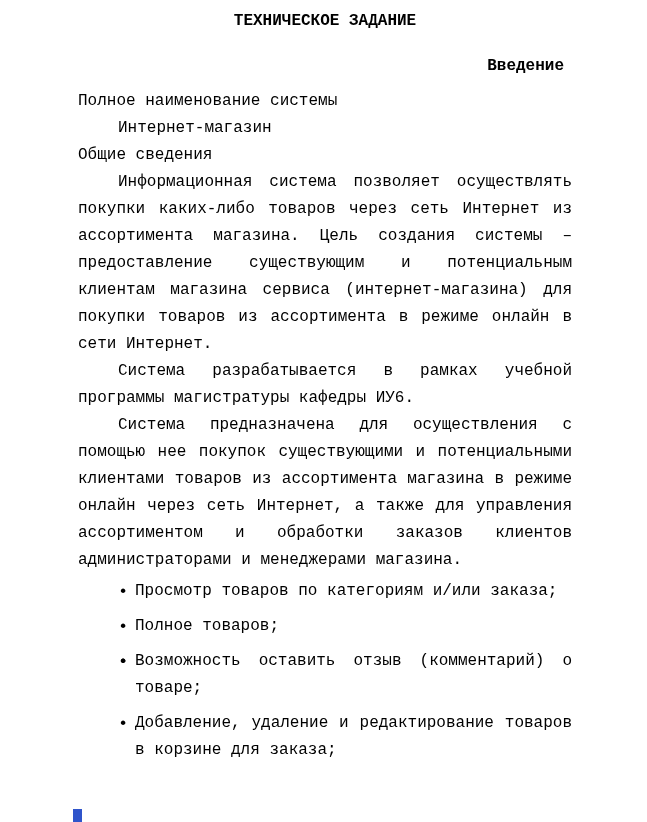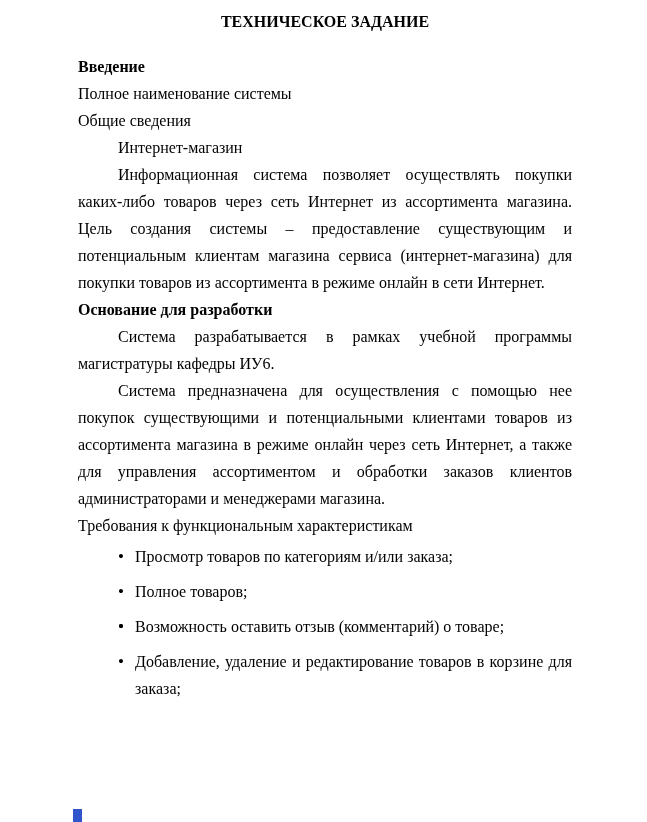--- a/index.html
+++ b/index.html
@@ -4,34 +4,34 @@
 <style>
   html, body { margin: 0; padding: 0; background: #ffffff; }
   .page {
     position: relative;
     width: 647px;
     height: 822px;
     box-sizing: border-box;
     padding: 8px 75px 0 78px;
     overflow: hidden;
     background: #ffffff;
-    font-family: Liberation Serif, serif;
+    font-family: Liberation Mono, monospace;
     font-size: 16px;
     line-height: 27px;
     color: #000000;
   }
   .title {
     text-align: center;
     font-weight: bold;
     margin: 0 0 18px 0;
   }
   .heading {
-    text-align: left;
+    text-align: right;
     font-weight: bold;
-    margin: 0;
+    margin: 8px;
   }
   .para { margin: 0; }
   .indent { text-indent: 40px; }
   .justify { text-align: justify; text-align-last: left; }
   .bold { font-weight: bold; }
   ul.bullets {
     list-style: none;
     margin: 4px 0 0 0;
     padding: 0;
   }
@@ -61,35 +61,33 @@
 <body>
 
 <div class="page">
 
   <div class="title">ТЕХНИЧЕСКОЕ ЗАДАНИЕ</div>
 
   <div class="heading">Введение</div>
 
   <div class="para">Полное наименование системы</div>
 
+  <div class="para indent">Интернет-магазин</div>
+
   <div class="para">Общие сведения</div>
-
-  <div class="para indent">Интернет-магазин</div>
 
   <div class="para indent justify">Информационная система позволяет осуществлять покупки каких-либо товаров через сеть Интернет из ассортимента магазина. Цель создания системы – предоставление существующим и потенциальным клиентам магазина сервиса (интернет-магазина) для покупки товаров из ассортимента в режиме онлайн в сети Интернет.</div>
 
-  <div class="heading">Основание для разработки</div>
 
   <div class="para indent justify">Система разрабатывается в рамках учебной программы магистратуры кафедры ИУ6.</div>
 
 
   <div class="para indent justify">Система предназначена для осуществления с помощью нее покупок существующими и потенциальными клиентами товаров из ассортимента магазина в режиме онлайн через сеть Интернет, а также для управления ассортиментом и обработки заказов клиентов администраторами и менеджерами магазина.</div>
 
 
-  <div class="para">Требования к функциональным характеристикам</div>
 
 
   <ul class="bullets">
     <li><span class="bullet-dot">•</span><span>Просмотр товаров по категориям и/или заказа;</span></li>
     <li><span class="bullet-dot">•</span><span>Полное товаров;</span></li>
     <li><span class="bullet-dot">•</span></li>
     <li><span class="bullet-dot">•</span><span>Возможность оставить отзыв (комментарий) о товаре;</span></li>
     <li><span class="bullet-dot">•</span><span>Добавление, удаление и редактирование товаров в корзине для заказа;</span></li>
   </ul>
 

